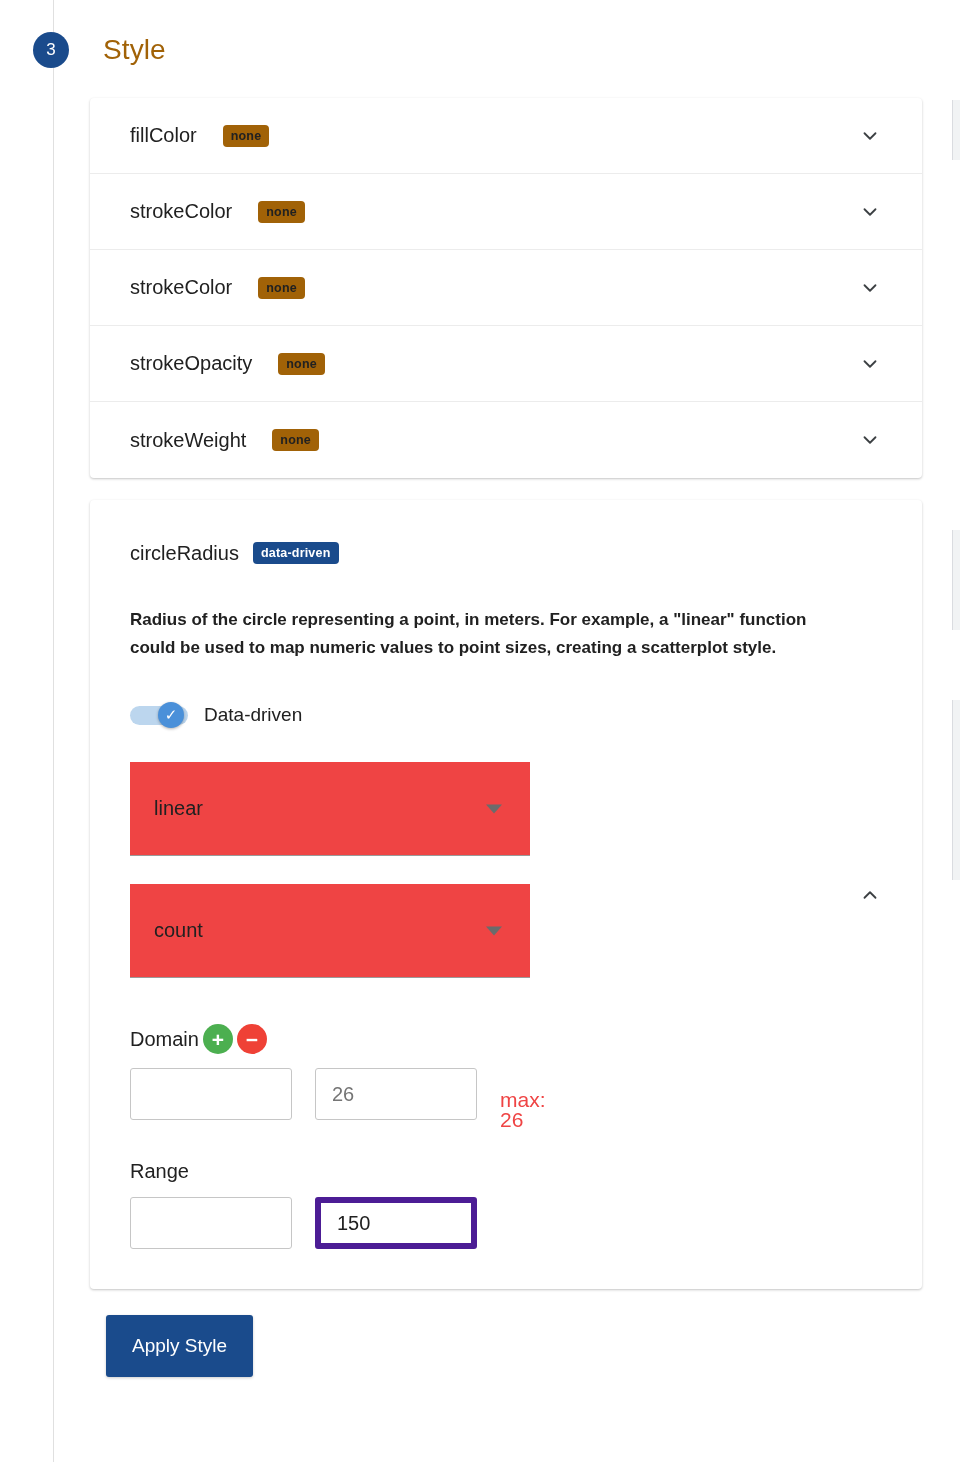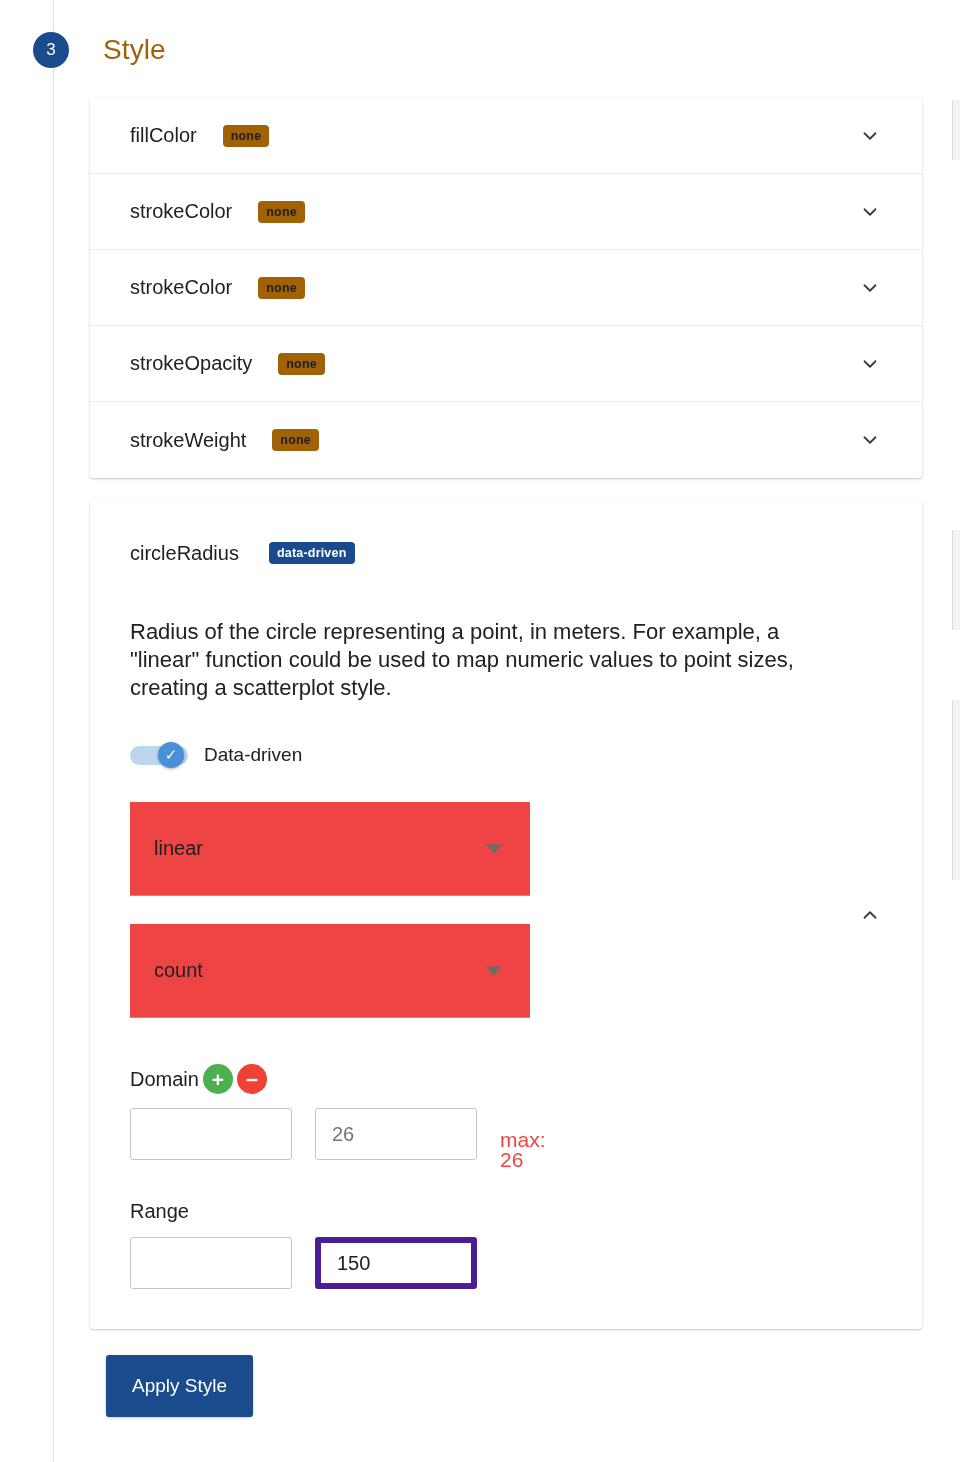--- a/index.html
+++ b/index.html
@@ -114,28 +114,28 @@
 
   .expander {
     margin-top: 22px;
     padding: 0 40px 40px 40px;
     position: relative;
   }
   .expander-head {
     height: 106px;
     display: flex;
     align-items: center;
-    gap: 16px;
   }
   .desc {
-    font-size: 22px;
+    font-size: 17px;
     line-height: 28px;
     color: #212121;
     max-width: 720px;
-    margin: 12px 0 40px 0;
+    margin: 0 0 40px 0;
+    font-weight: bold;
   }
 
   .toggle-row {
     display: flex;
     align-items: center;
     gap: 16px;
     margin-bottom: 34px;
   }
   .switch {
     position: relative;

